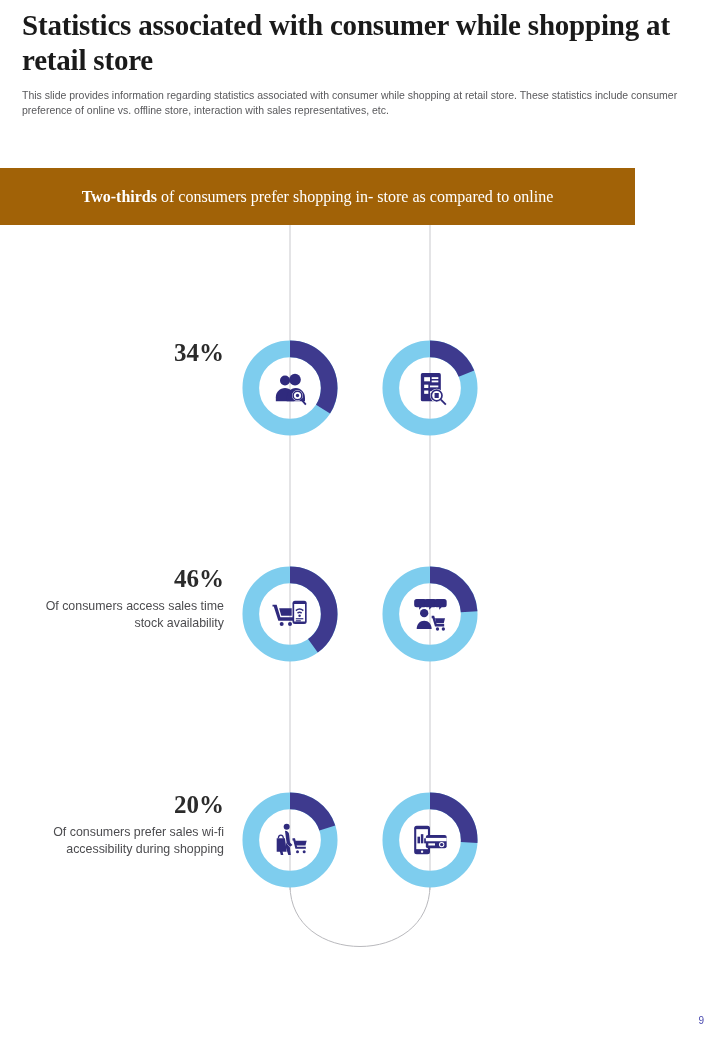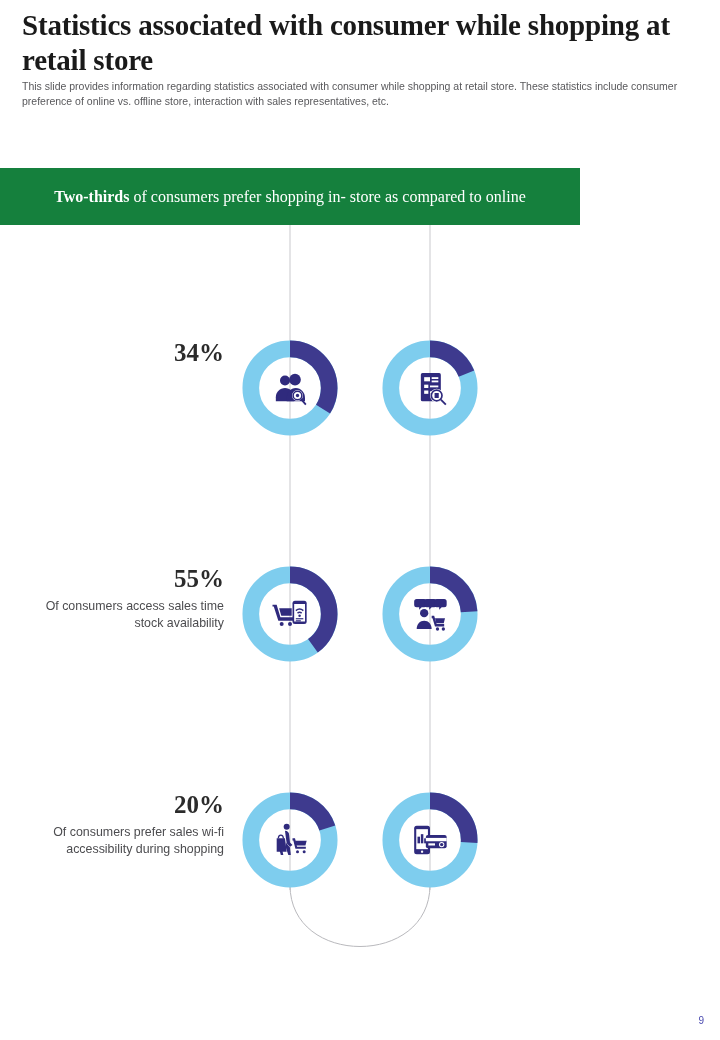--- a/index.html
+++ b/index.html
@@ -28,35 +28,36 @@
   }
   .slide-title {
     font-family: "Liberation Serif", serif;
     font-size: 29px;
     line-height: 1.22;
     font-weight: 700;
     color: #1a1a1a;
     letter-spacing: -0.2px;
   }
   .slide-subtitle {
+    margin-top: 9px;
     font-family: "Liberation Sans", sans-serif;
     font-size: 10.5px;
     line-height: 1.42;
     color: #58585b;
     width: 660px;
   }
 
   
   .banner {
     position: absolute;
     left: 0;
     top: 168px;
-    width: 580px;
+    width: 635px;
     height: 57px;
-    background: #15803d;
+    background: #a16207;
     display: flex;
     align-items: center;
     justify-content: center;
   }
   .banner-text {
     font-family: "Liberation Serif", serif;
     font-size: 16px;
     line-height: 1.34;
     color: #ffffff;
     text-align: center;
@@ -214,21 +215,21 @@
             <line x1="37" y1="38" x2="43" y2="44" stroke="#2f2a7d" stroke-width="2.2"></line>
           </svg>
         </div>
       </div>
 
     </div>
 
     <div class="stat-row row-2">
 
       <div class="stat-text left">
-        <div class="stat-pct">55%</div>
+        <div class="stat-pct">46%</div>
         <div class="stat-desc">Of consumers access sales time stock availability</div>
       </div>
 
       <div class="donut col-left">
         <svg viewBox="0 0 100 100">
           <circle cx="50" cy="50" r="40" fill="none" stroke="#7ecdee" stroke-width="17"></circle>
           <circle class="arc" cx="50" cy="50" r="40" fill="none" stroke="#3e3a8e" stroke-width="17" stroke-dasharray="100.53096491487338 150.79644737231007" transform="rotate(-90 50 50)"></circle>
         </svg>
         <div class="donut-icon">
           <svg viewBox="0 0 48 48" fill="#2f2a7d">

